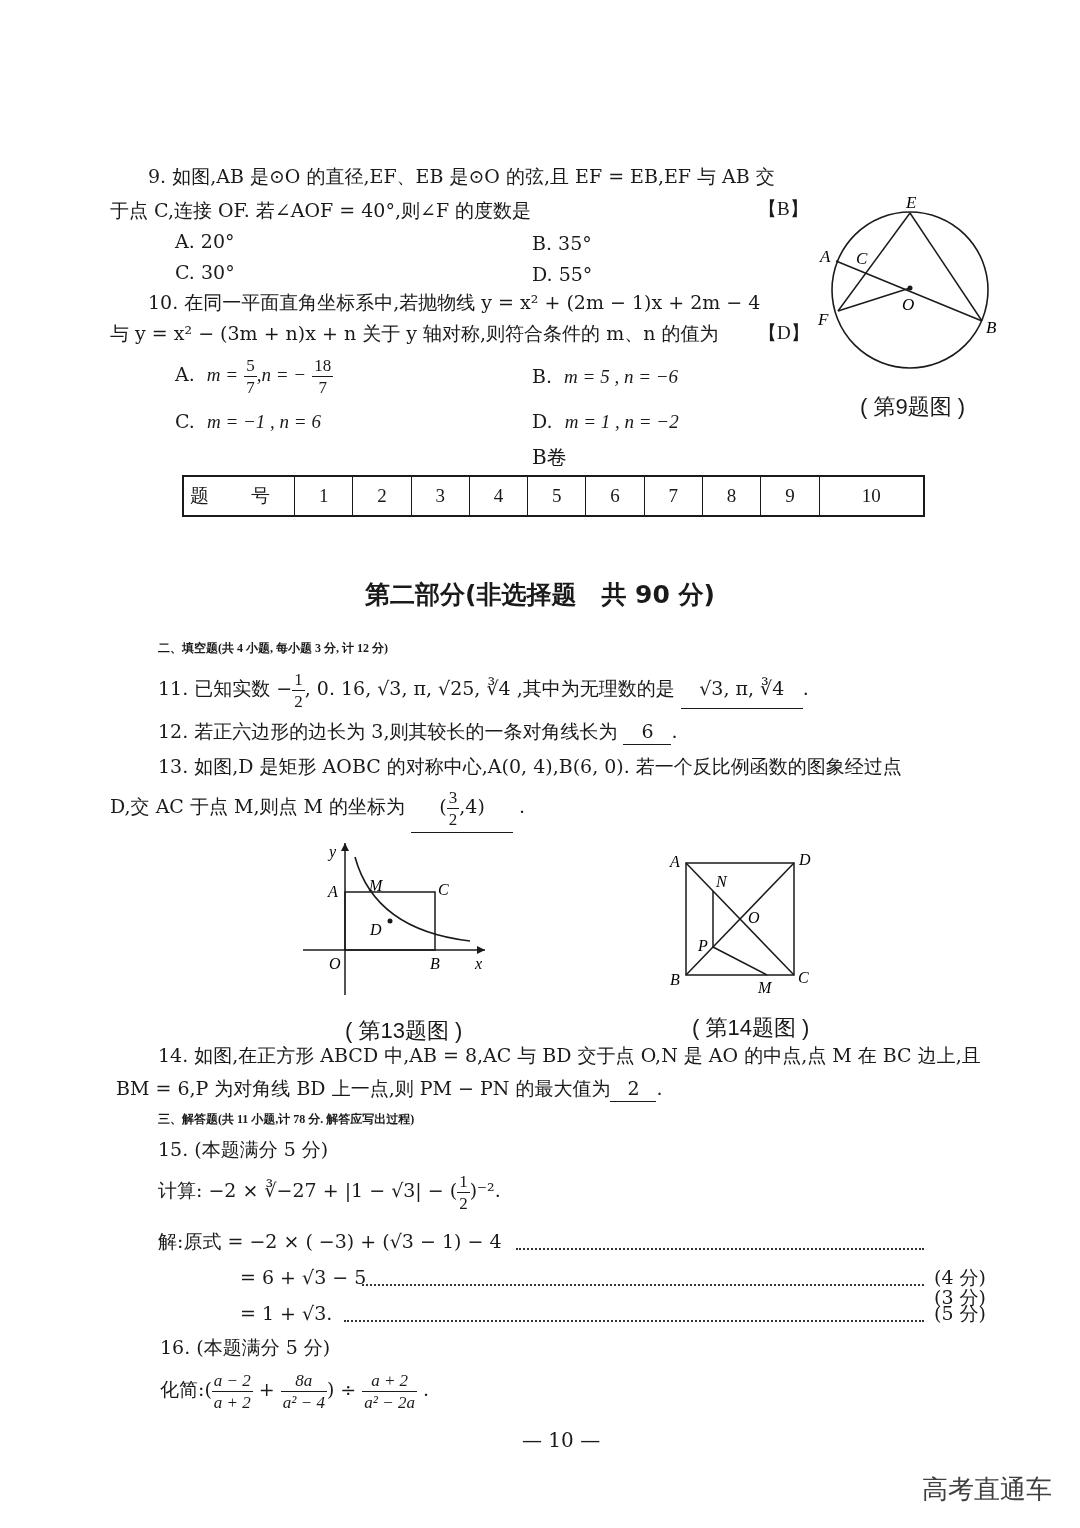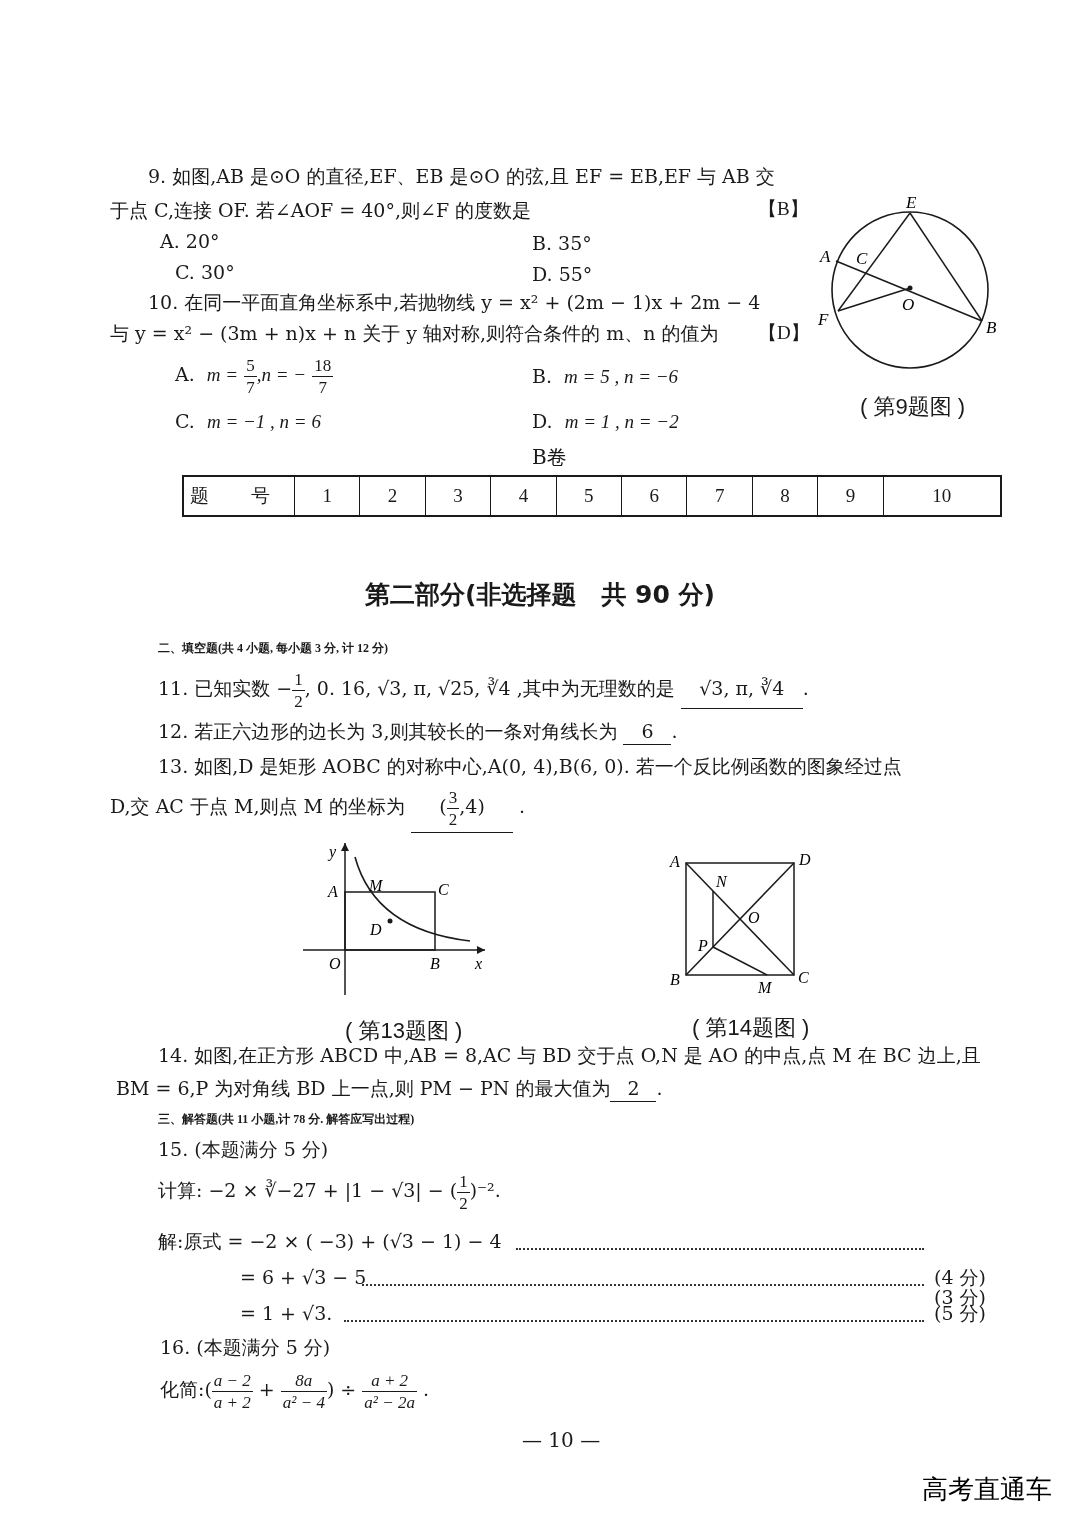--- a/index.html
+++ b/index.html
@@ -10,40 +10,40 @@
   .abs { position: absolute; }
   .line { position: absolute; font-size: 19px; white-space: nowrap; line-height: 26px; }
   .it { font-style: italic; font-family: "Liberation Serif", serif; }
   .ans { position: absolute; font-size: 19px; font-family: "Liberation Serif", serif; }
   .frac { display: inline-block; vertical-align: middle; text-align: center; line-height: 1; font-family: "Liberation Serif", serif; }
   .frac > span { display: block; padding: 0 2px; font-size: 17px; }
   .frac > span.num { border-bottom: 1px solid #1a1a1a; padding-bottom: 2px; }
   .frac > span.den { padding-top: 2px; }
   .blank { display: inline-block; border-bottom: 1px solid #1a1a1a; text-align: center; padding: 0 6px; }
   .caption { position: absolute; font-size: 22px; font-family: Liberation Sans, sans-serif; white-space: nowrap; }
-  table.key { position: absolute; left: 182px; top: 475px; width: 820px; border-collapse: collapse; border: 2px solid #1a1a1a; }
+  table.key { position: absolute; left: 182px; top: 475px; width: 743px; border-collapse: collapse; border: 2px solid #1a1a1a; }
   table.key td { border: 1px solid #1a1a1a; height: 36px; text-align: center; font-size: 19px; font-family: "Liberation Serif", serif; }
   table.key td.hdr { width: 108px; letter-spacing: 18px; font-family: "DejaVu Serif", serif; }
   .section-title { position: absolute; left: 0; width: 1080px; text-align: center; font-size: 25px; font-family: "DejaVu Sans", sans-serif; font-weight: bold; top: 578px; }
   .bold { font-family: Liberation Serif, serif; font-weight: bold; font-size: 12px; }
   .dots { position: absolute; border-bottom: 2px dotted #333; height: 0; }
-  .watermark { position: absolute; right: 28px; top: 1472px; font-size: 26px; color: #000000; font-family: "DejaVu Sans", sans-serif; }
+  .watermark { position: absolute; right: 28px; top: 1472px; font-size: 26px; color: #404040; font-family: "DejaVu Sans", sans-serif; }
 </style>
 </head>
 <body>
 
 <div class="line" style="left:148px; top:163px;">
   <span>9.</span> <span>如图,AB 是⊙O 的直径,EF、EB 是⊙O 的弦,且 EF = EB,EF 与 AB 交</span>
 </div>
 <div class="line" style="left:110px; top:197px;">
   <span>于点 C,连接 OF. 若∠AOF = 40°,则∠F 的度数是</span>
 </div>
 <div class="ans" style="left:758px; top:196px;">【B】</div>
 
-<div class="line" style="left:160px; top:228px;"><span>A.</span> <span>20°</span></div>
+<div class="line" style="left:175px; top:228px;"><span>A.</span> <span>20°</span></div>
 <div class="line" style="left:532px; top:230px;"><span>B.</span> <span>35°</span></div>
 <div class="line" style="left:175px; top:259px;"><span>C.</span> <span>30°</span></div>
 <div class="line" style="left:532px; top:261px;"><span>D.</span> <span>55°</span></div>
 
 <svg class="abs" style="left:800px; top:180px;" width="230" height="210" viewBox="0 0 230 210">
   <circle cx="110" cy="110" r="78" fill="none" stroke="#1a1a1a" stroke-width="1.6"></circle>
   <line x1="110" y1="33" x2="38" y2="131" stroke="#1a1a1a" stroke-width="1.5"></line>
   <line x1="110" y1="33" x2="182" y2="141" stroke="#1a1a1a" stroke-width="1.5"></line>
   <line x1="36" y1="81" x2="182" y2="141" stroke="#1a1a1a" stroke-width="1.5"></line>
   <line x1="38" y1="131" x2="110" y2="108" stroke="#1a1a1a" stroke-width="1.5"></line>

